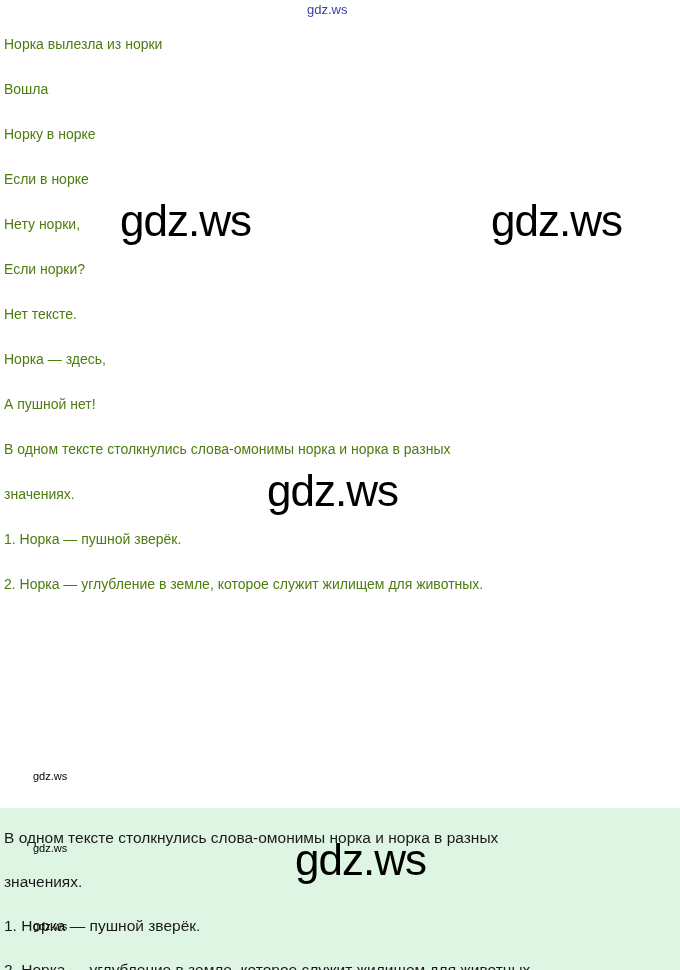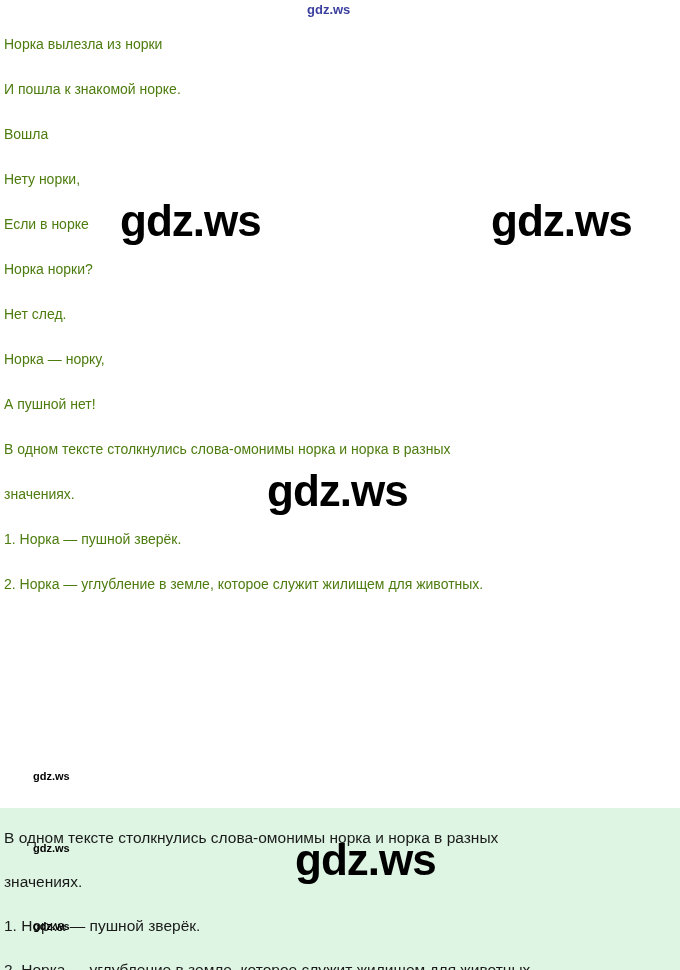--- a/index.html
+++ b/index.html
@@ -59,21 +59,21 @@
   .answer-box .para-wrap {
     font-size: 15.5px;
     line-height: 44px;
     color: #1a1a1a;
   }
 
   
   .wm {
     position: absolute;
     font-family: "Liberation Sans", sans-serif;
-    font-weight: bold;
+    font-weight: normal;
     color: #000000;
     pointer-events: none;
     white-space: nowrap;
   }
   .wm-top-small {
     left: 307px;
     top: 2px;
     font-size: 13px;
     color: #3a3f9e;
   }
@@ -117,27 +117,27 @@
     font-size: 11px;
   }
 </style>
 </head>
 <body>
 
 <div class="page">
 
   <div class="content">
     <div class="line">Норка вылезла из норки</div>
-    <div class="line">И пошла к знакомой норке.</div>
     <div class="line">Вошла</div>
+    <div class="line">Норку в норке</div>
+    <div class="line">Если в норке</div>
     <div class="line">Нету норки,</div>
-    <div class="line">Если в норке</div>
-    <div class="line">Норка норки?</div>
-    <div class="line">Нет след.</div>
-    <div class="line">Норка — норку,</div>
+    <div class="line">Если норки?</div>
+    <div class="line">Нет тексте.</div>
+    <div class="line">Норка — здесь,</div>
     <div class="line">А пушной нет!</div>
 
     <div class="para-wrap">
       <div class="line">В одном тексте столкнулись слова-омонимы норка и норка в разных</div>
       <div class="line">значениях.</div>
     </div>
 
     <div class="line">1. Норка — пушной зверёк.</div>
     <div class="line">2. Норка — углубление в земле, которое служит жилищем для животных.</div>
   </div>

